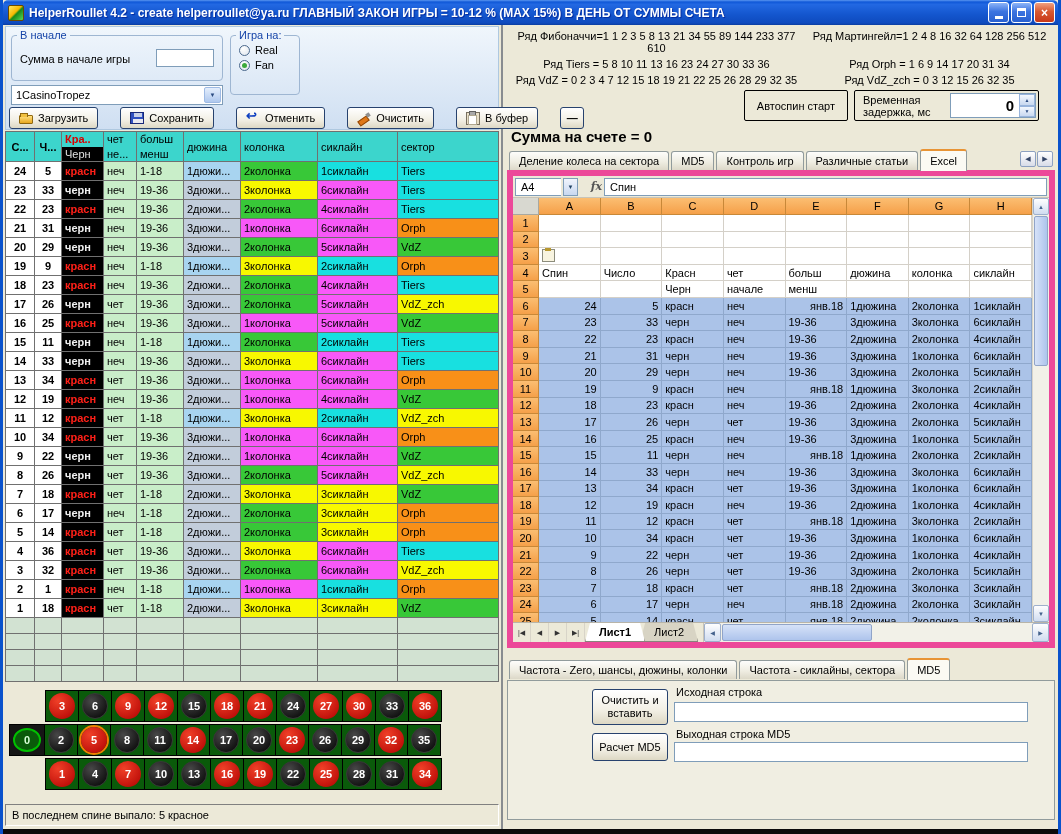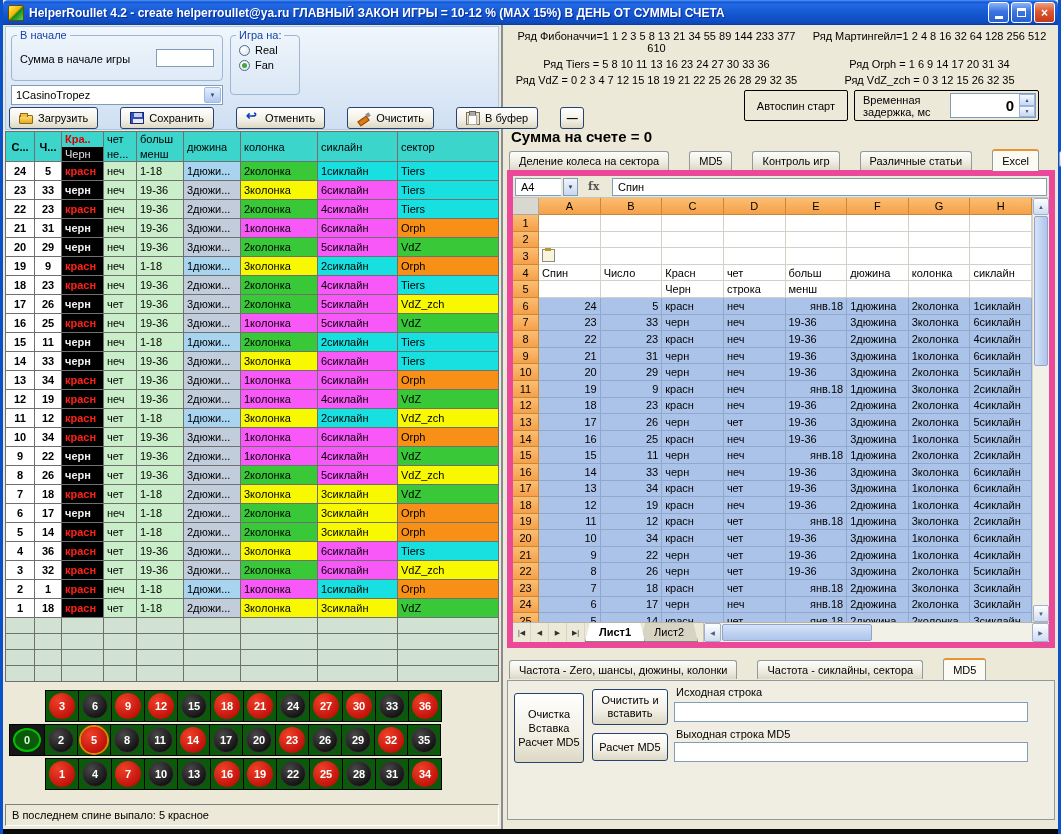--- a/index.html
+++ b/index.html
@@ -102,31 +102,31 @@
 .delay-label{width:80px;line-height:12px;}
 .spinner{display:flex;border:1px solid #7F9DB9;background:#fff;height:25px;width:86px;}
 .spin-val{flex:1;font-size:15px;font-weight:bold;display:flex;align-items:center;justify-content:flex-end;padding-right:5px;}
 .spin-btns{width:16px;flex:0 0 16px;display:flex;flex-direction:column;}
 .sb{flex:1;font-size:5px;display:flex;align-items:center;justify-content:center;background:linear-gradient(180deg,#F4F8FE,#C8D8F0);border:1px solid #98B4DC;color:#2A4A80;}
 .balance{font-size:15px;font-weight:bold;margin:7px 0 2px 4px;}
 
 .tabbar{display:flex;align-items:flex-end;padding-left:2px;height:23px;flex:0 0 23px;position:relative;z-index:2;}
 .tabbar.bottom{margin-top:8px;}
 .tabs-holder{display:flex;align-items:flex-end;}
-.xtab{border:1px solid #919B9C;border-bottom:none;border-radius:3px 3px 0 0;padding:3px 9px 2px;height:19px;margin-right:20px;white-space:nowrap;
+.xtab{border:1px solid #919B9C;border-bottom:none;border-radius:3px 3px 0 0;padding:3px 9px 2px;height:19px;margin-right:2px;white-space:nowrap;
  background:linear-gradient(180deg,#FDFDFB,#EFEDE2 55%,#DCD8C8);}
 .xtab.active{background:#FBFAF3;height:22px;padding-top:4px;border-top:2px solid #E89435;margin-bottom:-1px;}
 .tab-arrows{margin-left:auto;display:flex;gap:1px;margin-bottom:3px;margin-right:2px;}
 .tarrow{width:16px;height:16px;border:1px solid #8CA0C0;border-radius:2px;background:linear-gradient(180deg,#FFF,#D8DCE8);font-size:7px;display:flex;align-items:center;justify-content:center;color:#334466;}
 
 .excel-frame{border:6px solid #ec4899;background:#F4F2E8;height:478px;flex:0 0 478px;display:flex;flex-direction:column;position:relative;z-index:1;}
 .fbar{height:22px;flex:0 0 22px;display:flex;align-items:center;gap:2px;padding:1px 2px;background:#ECE9D8;border-bottom:1px solid #C8C4B8;}
 .namebox{width:46px;height:18px;background:#fff;border:1px solid #7F9DB9;border-right:none;display:flex;align-items:center;padding-left:5px;}
 .nb-dd{width:15px;height:18px;border:1px solid #7F9DB9;background:linear-gradient(180deg,#F0F4FC,#C8D8F0);font-size:6px;display:flex;align-items:center;justify-content:center;color:#224466;}
-.fx{width:22px;text-align:left;font-family:"DejaVu Serif",serif;font-weight:bold;color:#555;margin-left:8px;}
+.fx{width:22px;text-align:right;font-family:"DejaVu Serif",serif;font-style:italic;font-weight:bold;color:#555;}
 .formula{flex:1;height:18px;background:#fff;border:1px solid #7F9DB9;display:flex;align-items:center;padding-left:5px;}
 .grid-wrap{flex:1;display:flex;min-height:0;background:#fff;}
 .xgrid{flex:1;overflow:hidden;}
 .xrow{display:grid;grid-template-columns:26px repeat(8,1fr);height:16.6px;}
 .xrow.head{height:17px;}
 .xch,.xrh,.xcorner{background:linear-gradient(180deg,#FBBE72,#F5A049);border-right:1px solid #C88838;border-bottom:1px solid #C88838;display:flex;align-items:center;justify-content:center;overflow:hidden;}
 .xcorner{background:#D8D8D0;border-color:#A8A8A0;}
 .xcell{border-right:1px solid #D4D0C8;border-bottom:1px solid #D4D0C8;background:#fff;display:flex;align-items:center;padding:0 3px;overflow:hidden;white-space:nowrap;}
 .xcell.sel{background:#ABC3E8;border-color:#8FA8CC;}
 .xcell.num{justify-content:flex-end;}
@@ -786,21 +786,21 @@
                 <div class="xcell">больш</div>
                 <div class="xcell">дюжина</div>
                 <div class="xcell">колонка</div>
                 <div class="xcell">сиклайн</div>
               </div>
               <div class="xrow">
                 <div class="xrh">5</div>
                 <div class="xcell"></div>
                 <div class="xcell"></div>
                 <div class="xcell">Черн</div>
-                <div class="xcell">строка</div>
+                <div class="xcell">начале</div>
                 <div class="xcell">менш</div>
                 <div class="xcell"></div>
                 <div class="xcell"></div>
                 <div class="xcell"></div>
               </div>
               <div class="xrow">
                 <div class="xrh">6</div>
                 <div class="xcell sel num">24</div>
                 <div class="xcell sel num">5</div>
                 <div class="xcell sel">красн</div>
@@ -1047,21 +1047,20 @@
 
       <div class="tabbar bottom">
         <div class="tabs-holder">
             <div class="xtab">Частота - Zero, шансы, дюжины, колонки</div>
             <div class="xtab">Частота - сиклайны, сектора</div>
             <div class="xtab active">MD5</div>
           </div>
       </div>
 
       <div class="md5-frame">
-        <div class="btn md5-stack">Очистка Вставка Расчет MD5</div>
         <div class="btn md5-paste">Очистить и вставить</div>
         <div class="btn md5-calc">Расчет MD5</div>
         <div class="md5-lbl1">Исходная строка</div>
         <input class="md5-in md5-in1" value="" style="">
         <div class="md5-lbl2">Выходная строка MD5</div>
         <input class="md5-in md5-in2" value="" style="">
       </div>
     </div>
   </div>
 

